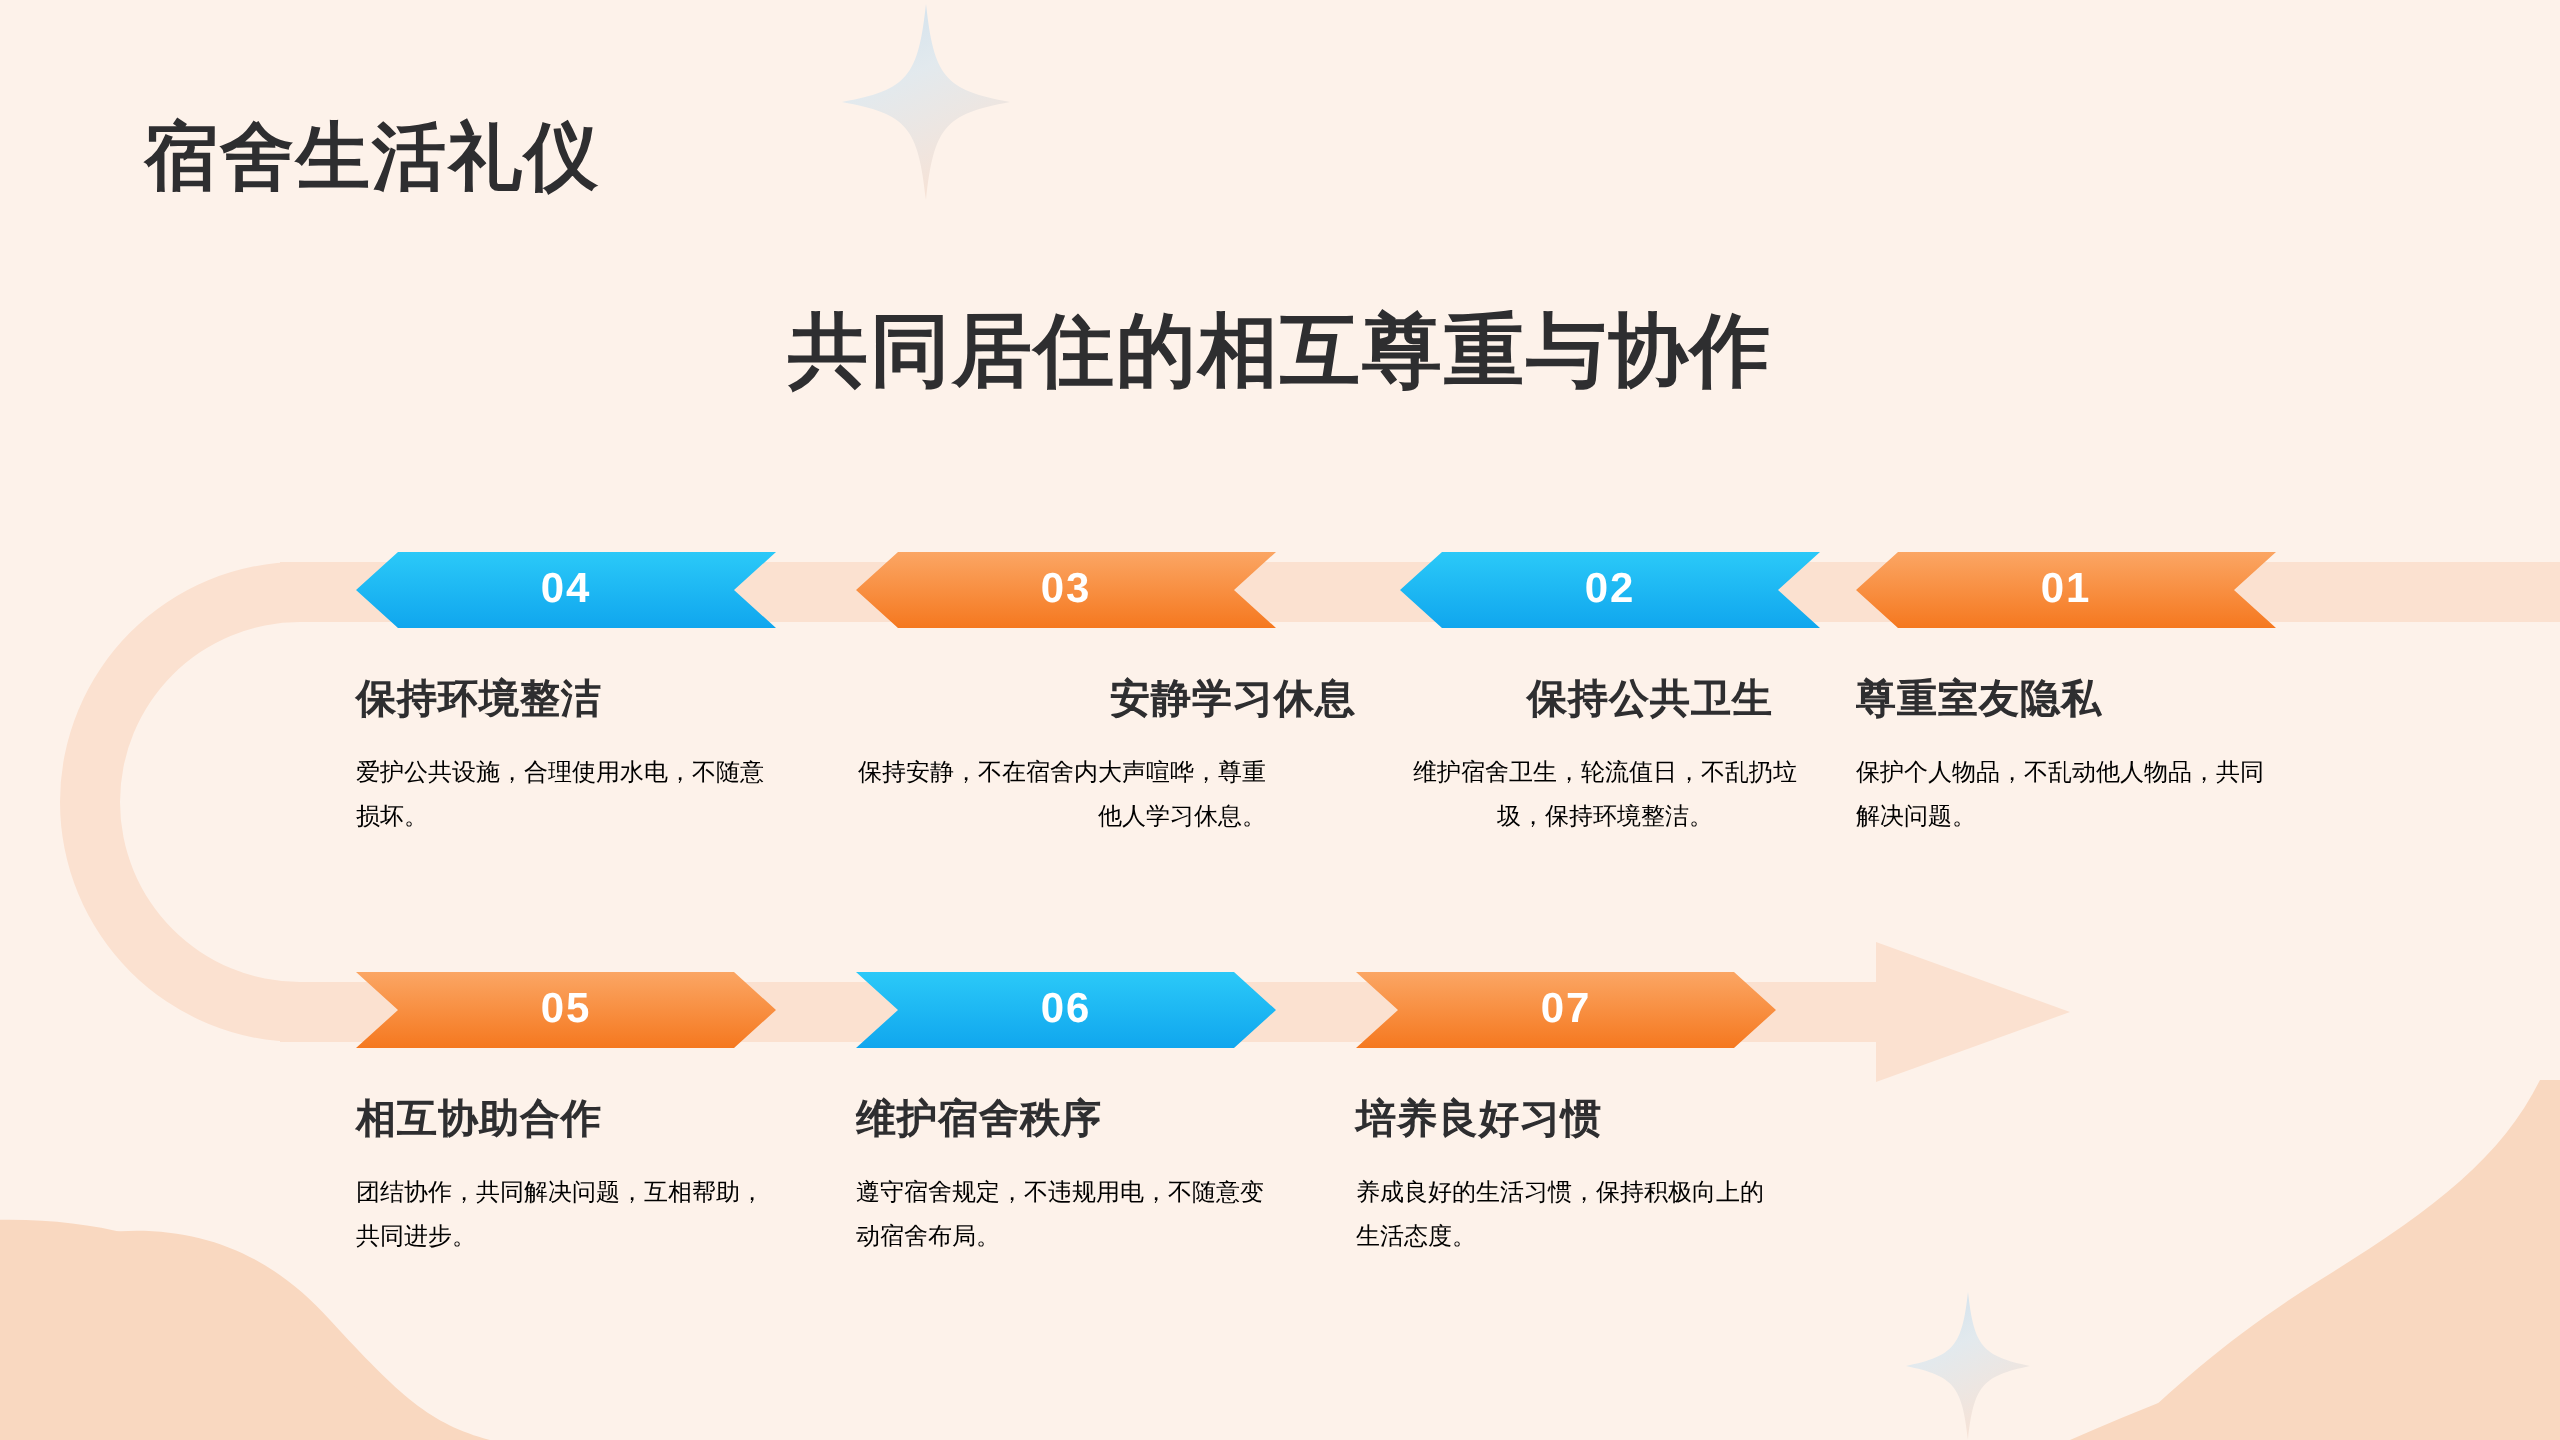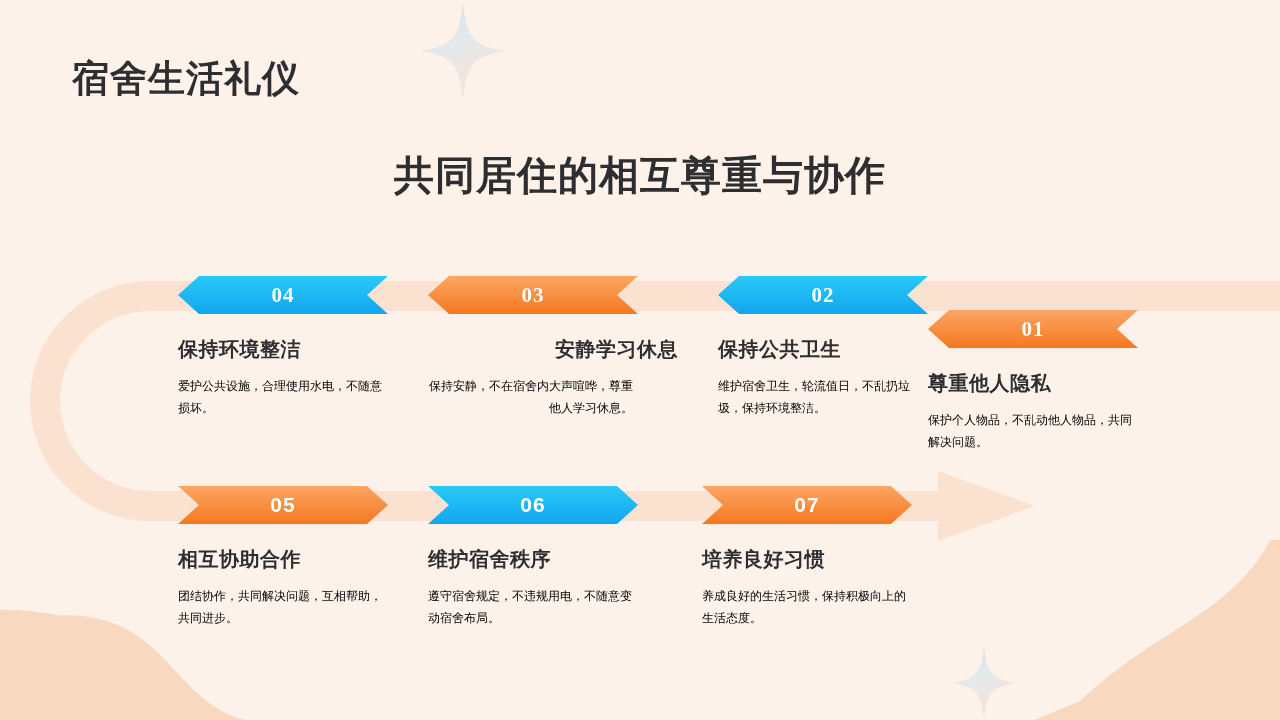--- a/index.html
+++ b/index.html
@@ -22,21 +22,21 @@
   }
   .page-subtitle{
     position:absolute; left:0; right:0; top:148px;
     text-align:center;
     font-size:40px; font-weight:bold; color:#2e2e30;
     letter-spacing:1px; z-index:5;
   }
 
   
   .row{ position:absolute; z-index:4; }
-  #row-1{ left:0; top:276px; width:1280px; height:170px;font-family:Liberation Serif, serif; }
+  #row-1{ left:0; top:276px; width:1280px; height:170px; }
   #row-2{ left:0; top:486px; width:1120px; height:170px; }
 
   .card{ position:absolute; width:250px; }
 
   .banner{
     position:relative;
     height:38px; width:210px;
     display:flex; align-items:center; justify-content:center;
     color:#ffffff; font-size:21px; font-weight:bold;
     letter-spacing:1px;
@@ -121,33 +121,33 @@
   </div>
 
   <div class="card" style="left:428px;text-align:right;">
     <div class="banner left orange">
       <span>03</span>
     </div>
     <div class="card-title">安静学习休息</div>
     <div class="card-desc">保持安静，不在宿舍内大声喧哗，尊重他人学习休息。</div>
   </div>
 
-  <div class="card" style="left:718px;">
+  <div class="card" style="left:700px;text-align:center;">
     <div class="banner left">
       <span>02</span>
     </div>
     <div class="card-title">保持公共卫生</div>
     <div class="card-desc">维护宿舍卫生，轮流值日，不乱扔垃圾，保持环境整洁。</div>
   </div>
 
-  <div class="card" style="left:928px;margin-top:34px;">
+  <div class="card" style="left:928px;">
     <div class="banner left orange">
       <span>01</span>
     </div>
-    <div class="card-title">尊重他人隐私</div>
+    <div class="card-title">尊重室友隐私</div>
     <div class="card-desc">保护个人物品，不乱动他人物品，共同解决问题。</div>
   </div>
 
 </div>
 
 <div class="row" id="row-2">
 
   <div class="card" style="left:178px;">
     <div class="banner right orange">
       <span>05</span>
@@ -157,21 +157,21 @@
   </div>
 
   <div class="card" style="left:428px;">
     <div class="banner right">
       <span>06</span>
     </div>
     <div class="card-title">维护宿舍秩序</div>
     <div class="card-desc">遵守宿舍规定，不违规用电，不随意变动宿舍布局。</div>
   </div>
 
-  <div class="card" style="left:702px;">
+  <div class="card" style="left:678px;">
     <div class="banner right orange">
       <span>07</span>
     </div>
     <div class="card-title">培养良好习惯</div>
     <div class="card-desc">养成良好的生活习惯，保持积极向上的生活态度。</div>
   </div>
 
 </div>
 
 </body></html>

